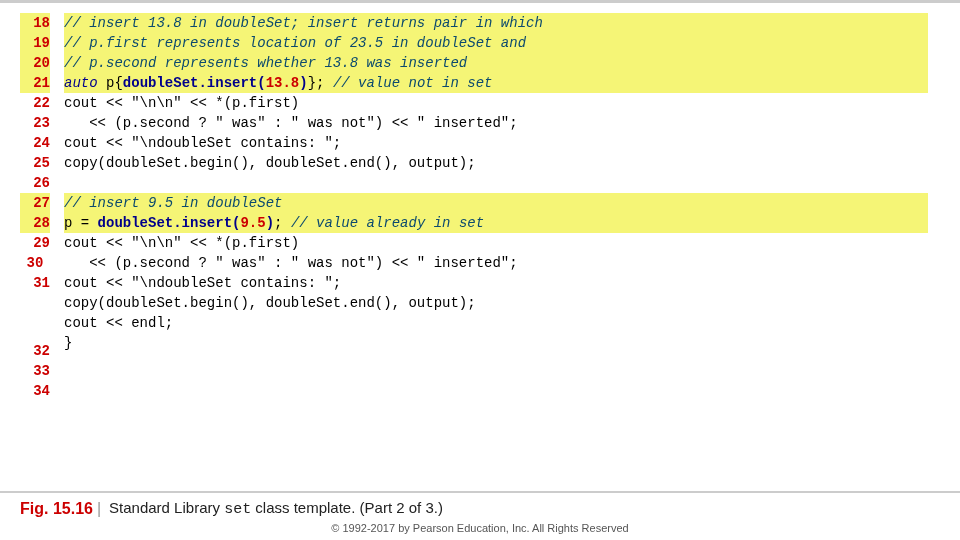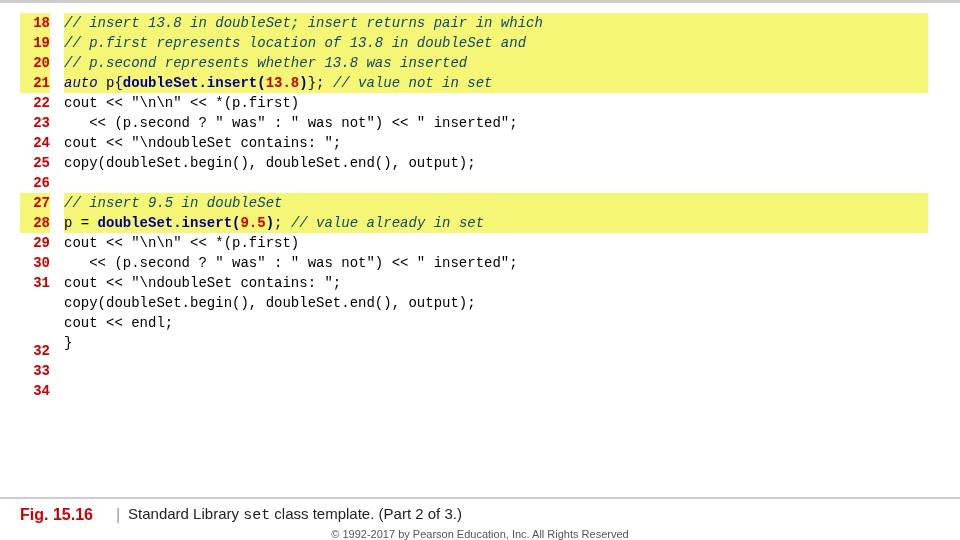--- a/index.html
+++ b/index.html
@@ -71,41 +71,41 @@
     .caption-area {
       padding: 6px 20px 4px 20px;
       display: flex;
       align-items: center;
       font-size: 15px;
     }
     .fig-label {
       color: #c00;
       font-weight: bold;
       font-size: 16px;
-      margin-right: 23px;
+      margin-right: 4px;
     }
     .pipe {
       color: #999;
       margin-right: 8px;
       font-size: 16px;
     }
     .caption-text {
       font-size: 15px;
       color: #222;
     }
     .caption-mono {
       font-family: 'Courier New', Courier, monospace;
       font-size: 15px;
       margin-top: 48px;
     }
     .copyright {
       text-align: center;
       font-size: 11px;
       color: #555;
-      padding-bottom: 0;
+      padding-bottom: 6px;
     }
   </style>
 </head>
 <body>
 
 <div class="container">
   <div class="top-border"></div>
 
   <div class="code-area">
     <div class="line-numbers" id="line-numbers">
@@ -114,29 +114,29 @@
         <span style="background-color: rgb(245, 245, 118); display: block;">20</span>
         <span style="background-color: rgb(245, 245, 118); display: block;">21</span>
         <span style="display: block;">22</span>
         <span style="display: block;">23</span>
         <span style="display: block;">24</span>
         <span style="display: block;">25</span>
         <span style="display: block;">26</span>
         <span style="background-color: rgb(245, 245, 118); display: block;">27</span>
         <span style="background-color: rgb(245, 245, 118); display: block;">28</span>
         <span style="display: block;">29</span>
-        <span style="display: block;">30</span>
+        <span style="display: block; text-align: center;">30</span>
         <span style="display: block;">31</span>
         <span style="display: block; margin-top: 48px;">32</span>
         <span style="display: block;">33</span>
         <span style="display: block;">34</span>
       </div>
     <div class="code-lines" id="code-lines">
         <span class="code-line highlight-yellow"><span class="comment">// insert 13.8 in doubleSet; insert returns pair in which</span></span>
-        <span class="code-line highlight-yellow"><span class="comment">// p.first represents location of 13.8 in doubleSet and</span></span>
+        <span class="code-line highlight-yellow"><span class="comment">// p.first represents location of 23.5 in doubleSet and</span></span>
         <span class="code-line highlight-yellow"><span class="comment">// p.second represents whether 13.8 was inserted</span></span>
         <span class="code-line highlight-yellow"><span class="kw">auto</span> p{<span class="bold-blue">doubleSet.insert(</span><span class="num">13.8</span><span class="bold-blue">)</span>}; <span class="comment">// value not in set</span></span>
         <span class="code-line">cout &lt;&lt; "\n\n" &lt;&lt; *(p.first)</span>
         <span class="code-line">   &lt;&lt; (p.second ? " was" : " was not") &lt;&lt; " inserted";</span>
         <span class="code-line">cout &lt;&lt; "\ndoubleSet contains: ";</span>
         <span class="code-line">copy(doubleSet.begin(), doubleSet.end(), output);</span>
         <span class="code-line">&nbsp;</span>
         <span class="code-line highlight-yellow"><span class="comment">// insert 9.5 in doubleSet</span></span>
         <span class="code-line highlight-yellow">p = <span class="bold-blue">doubleSet.insert(</span><span class="num">9.5</span><span class="bold-blue">)</span>; <span class="comment">// value already in set</span></span>
         <span class="code-line">cout &lt;&lt; "\n\n" &lt;&lt; *(p.first)</span>

